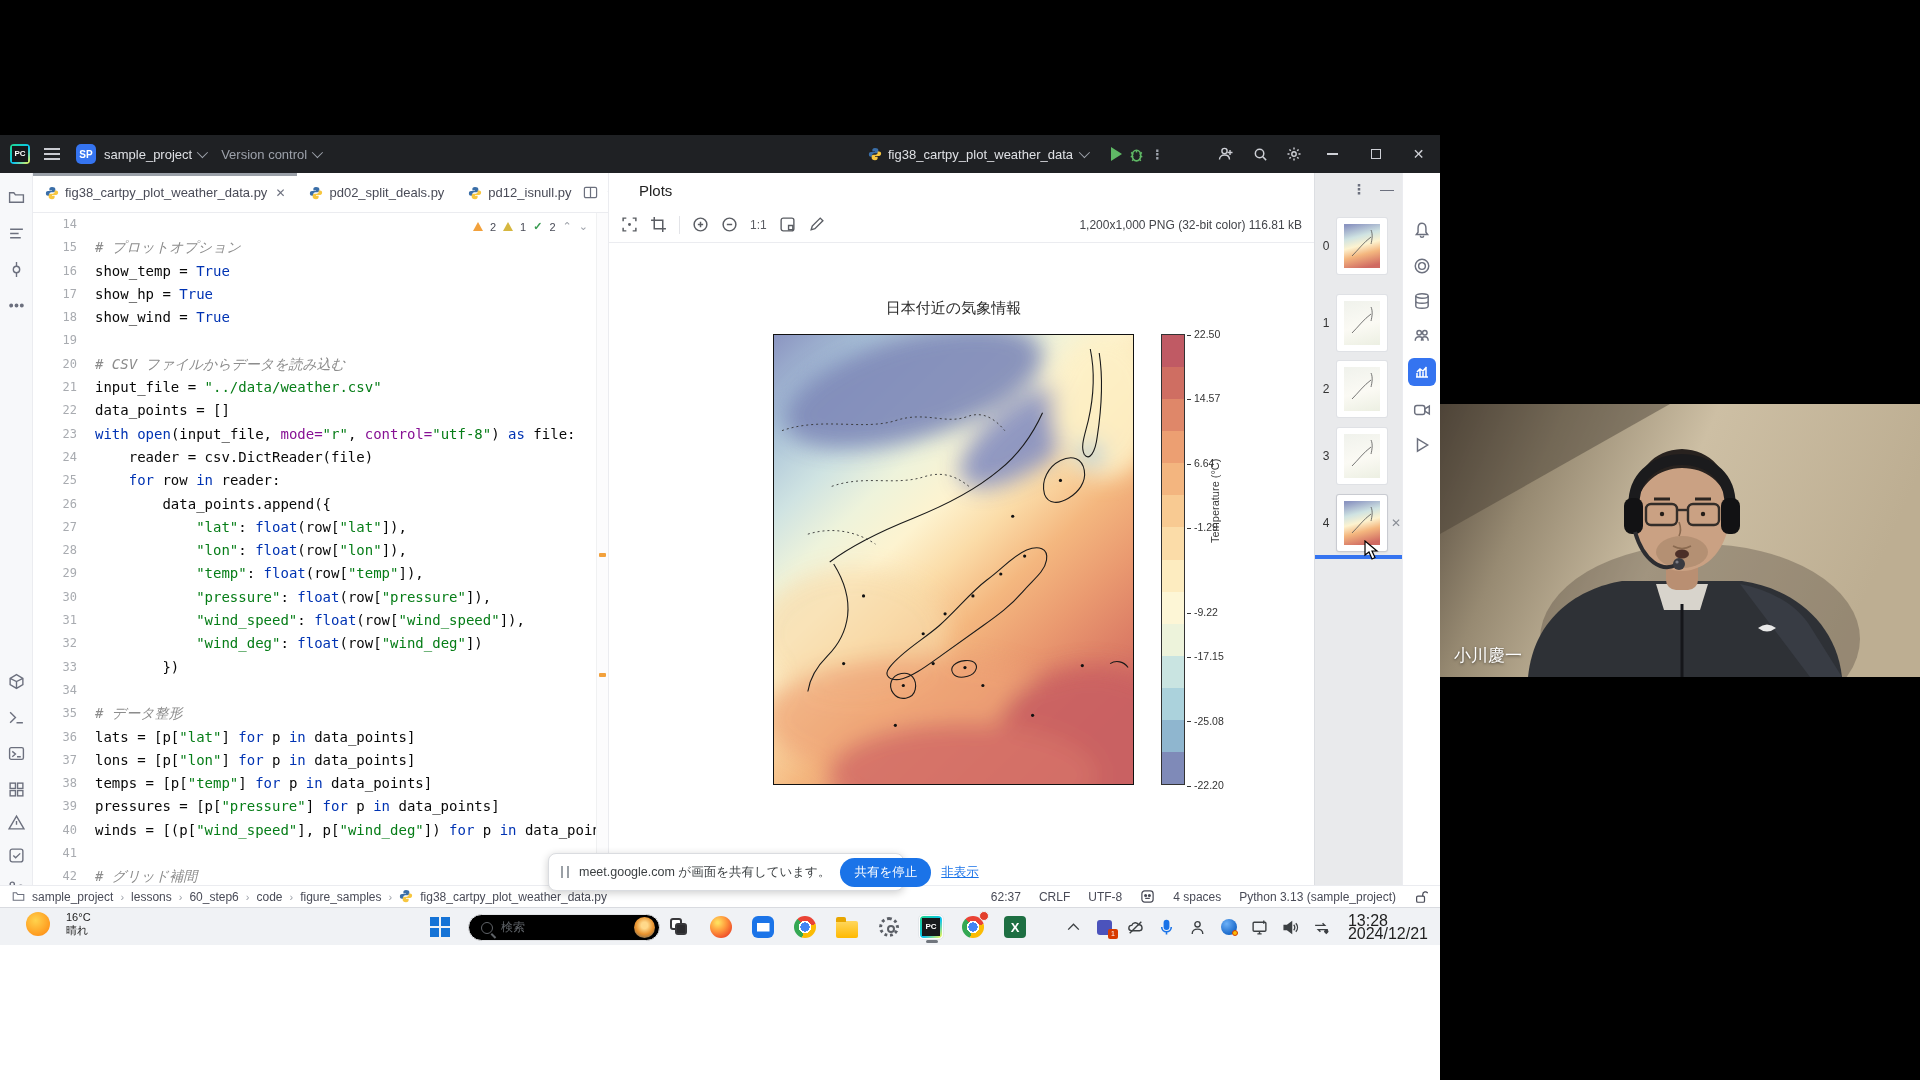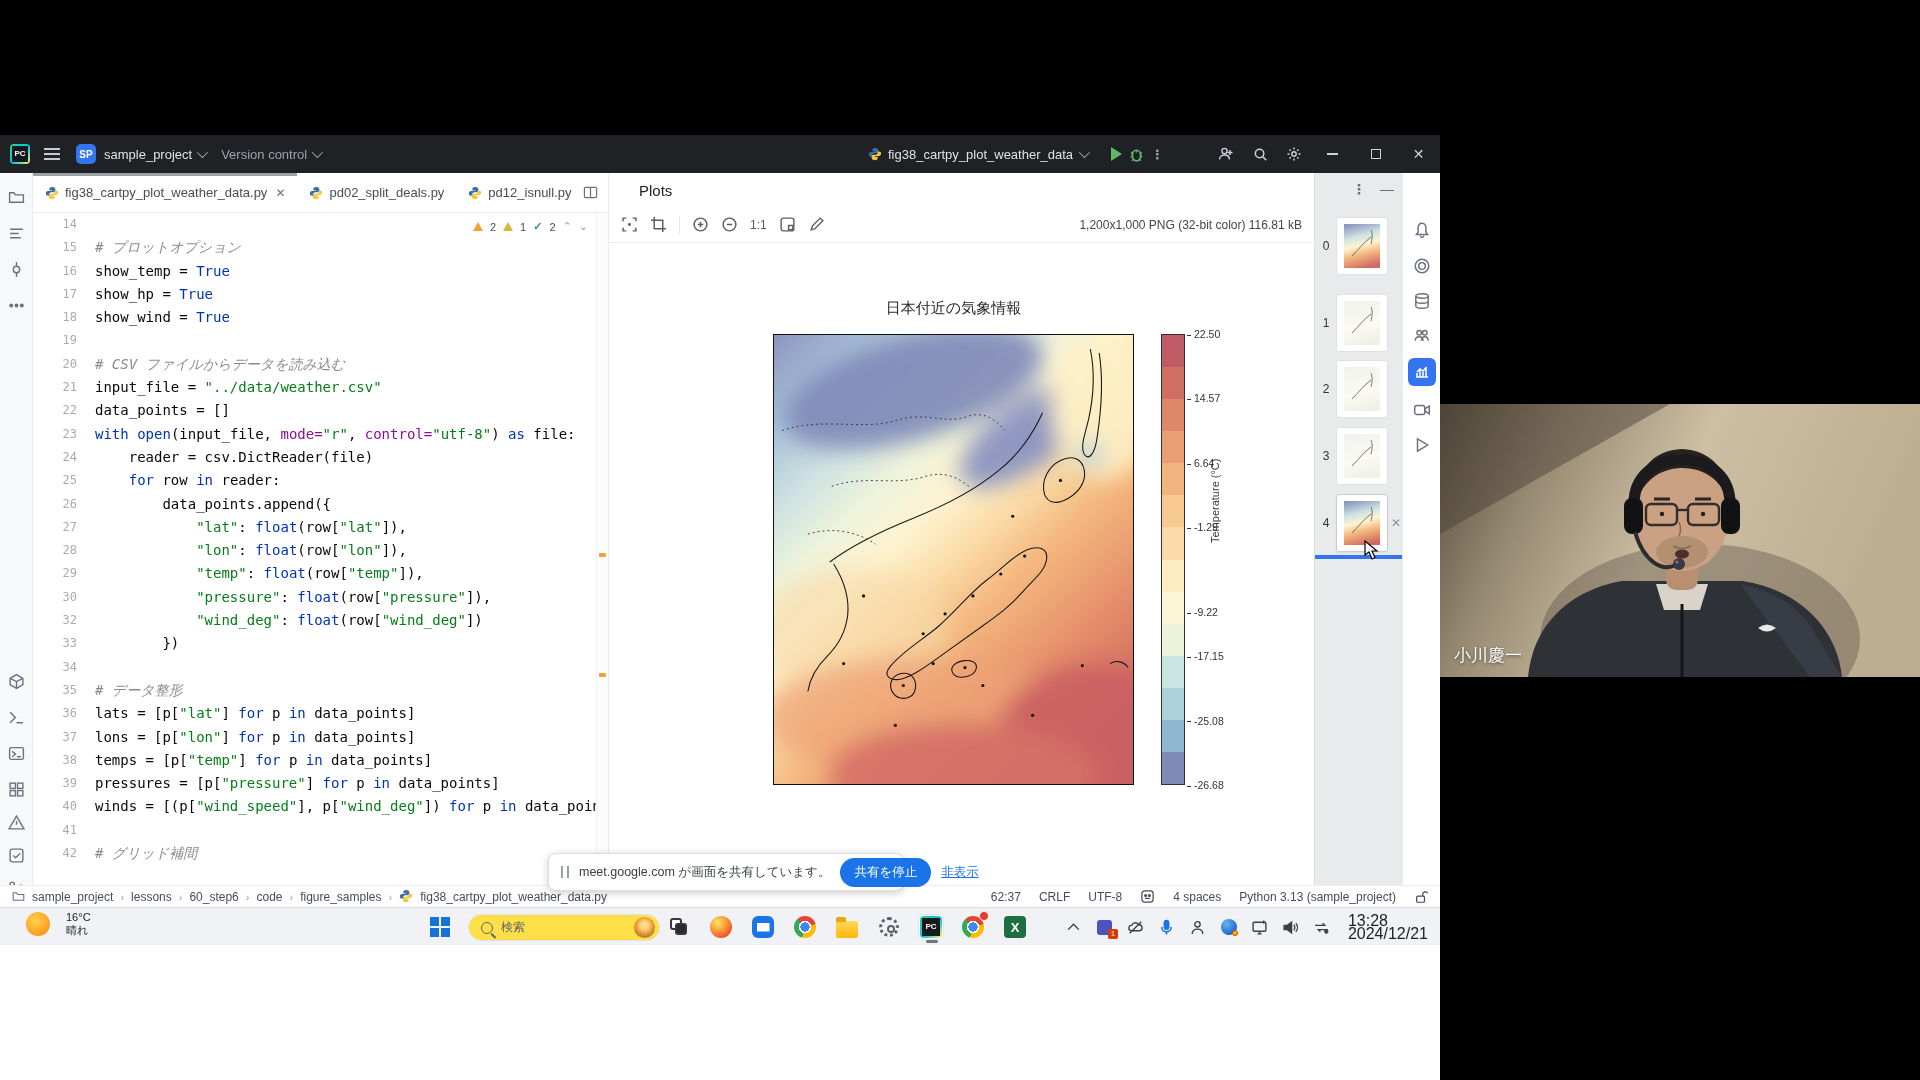--- a/index.html
+++ b/index.html
@@ -89,21 +89,21 @@
   .crumbsep{color:#9ca0a8;font-size:11px;}
   .status-right{margin-left:auto;display:flex;align-items:center;gap:18px;color:#494b57;}
   .pyico{width:14px;height:14px;display:inline-block;vertical-align:-2px;}
   
   .taskbar{position:absolute;left:0;top:772px;width:1440px;height:38px;background:#f0f2f5;border-top:1px solid #d9dbe0;}
   .weather{position:absolute;left:26px;top:3px;display:flex;align-items:center;gap:16px;}
   .sun{width:24px;height:24px;border-radius:50%;background:radial-gradient(circle at 40% 35%,#ffd34d,#ff9b1f 70%,#f07f12);}
   .wtxt{font-size:11px;color:#222;line-height:13px;}
   .winlogo{position:absolute;left:430px;top:9px;width:20px;height:20px;display:grid;grid-template-columns:9px 9px;grid-template-rows:9px 9px;gap:2px;}
   .winlogo i{background:#1573d6;}
-  .searchpill{position:absolute;left:468px;top:6px;width:192px;height:27px;background:#fde047;border:1px solid #e1e3e6;border-radius:14px;display:flex;align-items:center;padding:0 4px 0 12px;gap:8px;font-size:12px;color:#5f6368;}
+  .searchpill{position:absolute;left:468px;top:6px;width:192px;height:27px;background:#000000;border:1px solid #e1e3e6;border-radius:14px;display:flex;align-items:center;padding:0 4px 0 12px;gap:8px;font-size:12px;color:#5f6368;}
   .searchpill .mag{width:12px;height:12px;border:1.6px solid #5f6368;border-radius:50%;position:relative;flex:none;}
   .searchpill .mag::after{content:"";position:absolute;left:10px;top:10px;width:6px;height:1.6px;background:#5f6368;transform:rotate(45deg);transform-origin:0 0;}
   .searchimg{margin-left:auto;width:21px;height:21px;border-radius:50%;background:radial-gradient(circle at 50% 40%,#ffd98a 20%,#e8912d 55%,#6b6b60 90%);}
   .apps{position:absolute;left:666px;top:3px;display:flex;gap:16px;align-items:center;height:32px;}
   .app{width:26px;height:26px;position:relative;display:flex;align-items:center;justify-content:center;}
   .app.active{background:#fdfdfd;border:1px solid #e4e6ea;border-radius:5px;}
   .app.active::after{content:"";position:absolute;left:7px;bottom:-4px;width:12px;height:3px;border-radius:2px;background:#70757d;}
   .ic-taskview{width:18px;height:18px;position:relative;}
   .ic-taskview i{position:absolute;width:12px;height:12px;border:2px solid #38383b;border-radius:3px;background:#fff;}
   .ic-taskview i:last-child{left:5px;top:5px;background:#2b2b2e;}
@@ -316,20 +316,21 @@
           <div class="cl"><span class="ln">21</span><span class="ct">input_file = <span class="s">"../data/weather.csv"</span></span></div>
           <div class="cl"><span class="ln">22</span><span class="ct">data_points = []</span></div>
           <div class="cl"><span class="ln">23</span><span class="ct"><span class="k">with</span> <span class="k">open</span>(input_file, <span class="p">mode=</span><span class="s">"r"</span>, <span class="p">control=</span><span class="s">"utf-8"</span>) <span class="k">as</span> file:</span></div>
           <div class="cl"><span class="ln">24</span><span class="ct">    reader = csv.DictReader(file)</span></div>
           <div class="cl"><span class="ln">25</span><span class="ct">    <span class="k">for</span> row <span class="k">in</span> reader:</span></div>
           <div class="cl"><span class="ln">26</span><span class="ct">        data_points.append({</span></div>
           <div class="cl"><span class="ln">27</span><span class="ct">            <span class="s">"lat"</span>: <span class="k">float</span>(row[<span class="s">"lat"</span>]),</span></div>
           <div class="cl"><span class="ln">28</span><span class="ct">            <span class="s">"lon"</span>: <span class="k">float</span>(row[<span class="s">"lon"</span>]),</span></div>
           <div class="cl"><span class="ln">29</span><span class="ct">            <span class="s">"temp"</span>: <span class="k">float</span>(row[<span class="s">"temp"</span>]),</span></div>
           <div class="cl"><span class="ln">30</span><span class="ct">            <span class="s">"pressure"</span>: <span class="k">float</span>(row[<span class="s">"pressure"</span>]),</span></div>
+          <div class="cl"><span class="ln">31</span><span class="ct">            <span class="s">"wind_speed"</span>: <span class="k">float</span>(row[<span class="s">"wind_speed"</span>]),</span></div>
           <div class="cl"><span class="ln">32</span><span class="ct">            <span class="s">"wind_deg"</span>: <span class="k">float</span>(row[<span class="s">"wind_deg"</span>])</span></div>
           <div class="cl"><span class="ln">33</span><span class="ct">        })</span></div>
           <div class="cl"><span class="ln">34</span><span class="ct"></span></div>
           <div class="cl"><span class="ln">35</span><span class="ct"><span class="c"># データ整形</span></span></div>
           <div class="cl"><span class="ln">36</span><span class="ct">lats = [p[<span class="s">"lat"</span>] <span class="k">for</span> p <span class="k">in</span> data_points]</span></div>
           <div class="cl"><span class="ln">37</span><span class="ct">lons = [p[<span class="s">"lon"</span>] <span class="k">for</span> p <span class="k">in</span> data_points]</span></div>
           <div class="cl"><span class="ln">38</span><span class="ct">temps = [p[<span class="s">"temp"</span>] <span class="k">for</span> p <span class="k">in</span> data_points]</span></div>
           <div class="cl"><span class="ln">39</span><span class="ct">pressures = [p[<span class="s">"pressure"</span>] <span class="k">for</span> p <span class="k">in</span> data_points]</span></div>
           <div class="cl"><span class="ln">40</span><span class="ct">winds = [(p[<span class="s">"wind_speed"</span>], p[<span class="s">"wind_deg"</span>]) <span class="k">for</span> p <span class="k">in</span> data_points]</span></div>
           <div class="cl"><span class="ln">41</span><span class="ct"></span></div>
@@ -478,21 +479,21 @@
             <div style="background: rgb(127, 138, 184);"></div>
           </div>
         <div id="cticks">
             <span class="ctick" style="top: 85px;">22.50</span>
             <span class="ctick" style="top: 149.429px;">14.57</span>
             <span class="ctick" style="top: 213.857px;">6.64</span>
             <span class="ctick" style="top: 278.286px;">-1.29</span>
             <span class="ctick" style="top: 363px;">-9.22</span>
             <span class="ctick" style="top: 407.143px;">-17.15</span>
             <span class="ctick" style="top: 471.571px;">-25.08</span>
-            <span class="ctick" style="top: 536px;">-26.68</span>
+            <span class="ctick" style="top: 536px;">-22.20</span>
           </div>
         <div class="cbarlabel">Temperature (°C)</div>
       </div>
     </div>
 
     <div class="thumbs" id="thumbs">
       <div class="thumbs-head">
         <span style="font-weight:bold;">⋮</span>
         <span>—</span>
       </div>

